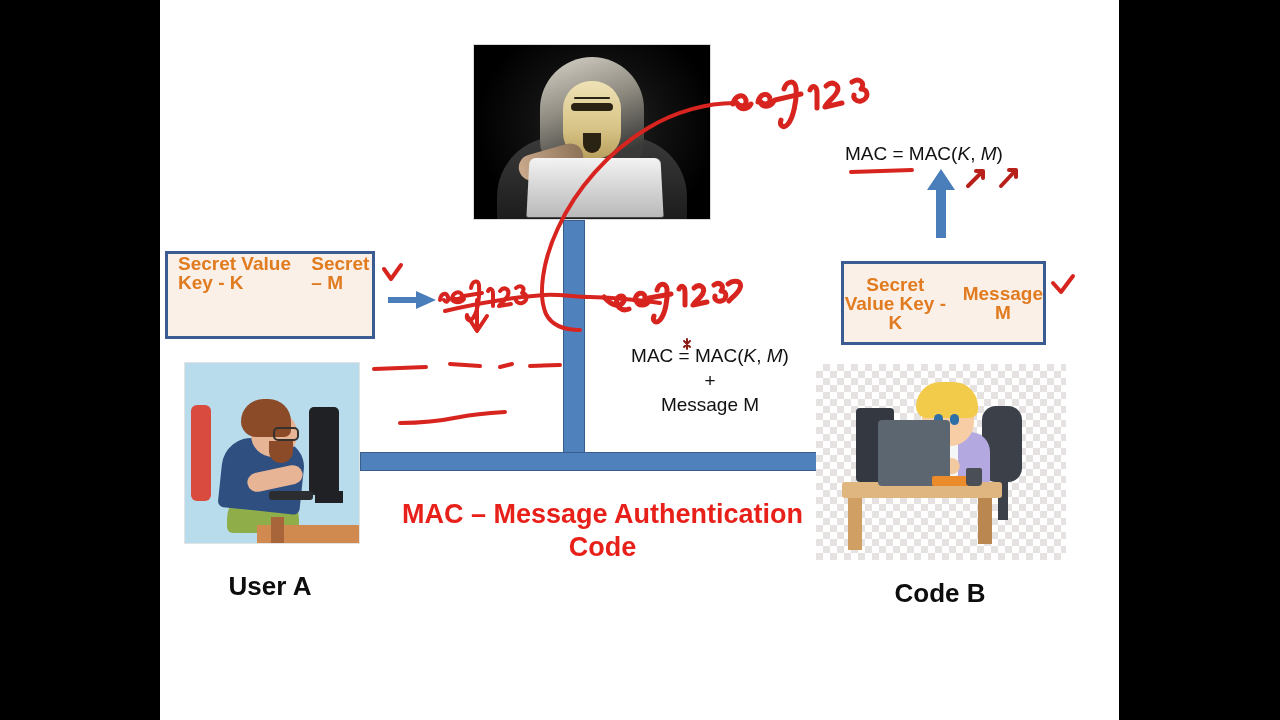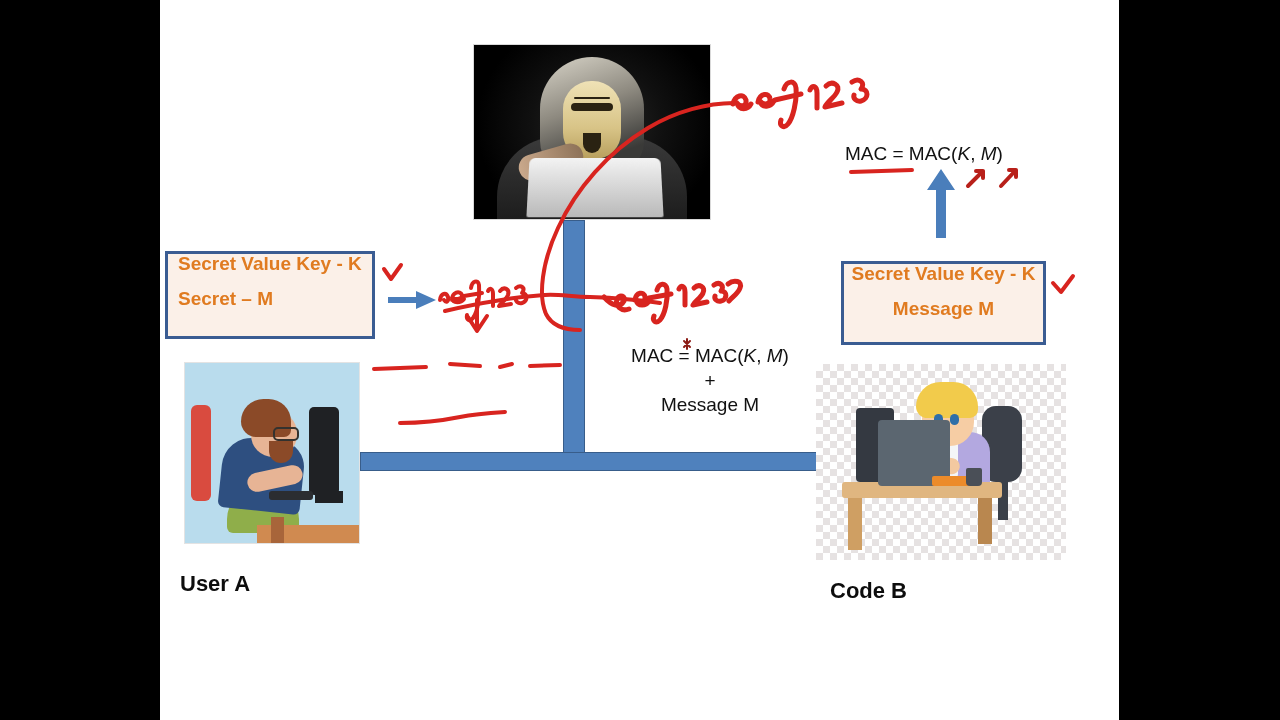--- a/index.html
+++ b/index.html
@@ -280,21 +280,22 @@
     position: absolute;
     background: #FBF0E8;
     border: 3px solid #3A5C92;
     box-sizing: border-box;
     text-align: center;
     color: #E07B20;
     font-weight: bold;
     font-size: 19px;
     line-height: 1.0;
     display: flex;
-    flex-direction: column;
+    flex-direction: row;
+    justify-content: center;
     gap: 16px;
   }
   #secret-box-left {
     left: 5px;   
     top: 251px;
     width: 210px;
     height: 88px;
     align-items: flex-start;
     padding-left: 10px;
     text-align: left;
@@ -339,23 +340,23 @@
     text-align: center;
     color: #E8201A;
     font-weight: bold;
     font-size: 27px;
     line-height: 1.22;
   }
 
   .user-label {
     position: absolute;
     font-weight: bold;
-    font-size: 22px;
+    font-size: 26px;
     color: #0d0d0d;
-    text-align: left;
+    text-align: center;
   }
   #user-a-label { left: 20px;  top: 571px; width: 180px; }
   #user-b-label { left: 670px; top: 578px; width: 220px; }
 
   
   #annotations {
     position: absolute;
     left: 0; top: 0;
     width: 959px; height: 720px;
     pointer-events: none;
@@ -428,20 +429,24 @@
     </div>
 
     <div class="mac-formula" id="mac-formula-center">
       <div><span>MAC = MAC(</span><em>K</em><span>, </span><em>M</em><span>)</span></div>
       <div>+</div>
       <div>Message M</div>
     </div>
 
     <div class="mac-formula" id="mac-formula-right"><span>MAC = MAC(</span><em>K</em><span>, </span><em>M</em><span>)</span></div>
 
+    <div id="slide-title">
+      <div>MAC – Message Authentication</div>
+      <div>Code</div>
+    </div>
 
     <div class="user-label" id="user-a-label">User A</div>
     <div class="user-label" id="user-b-label">Code B</div>
 
     <svg id="annotations" viewBox="0 0 959 720">
 
       <g>
         <path d="M228,297 L256,297 L256,291 L276,300 L256,309 L256,303 L228,303 Z" fill="#4A7EBB"></path>
       </g>
 

